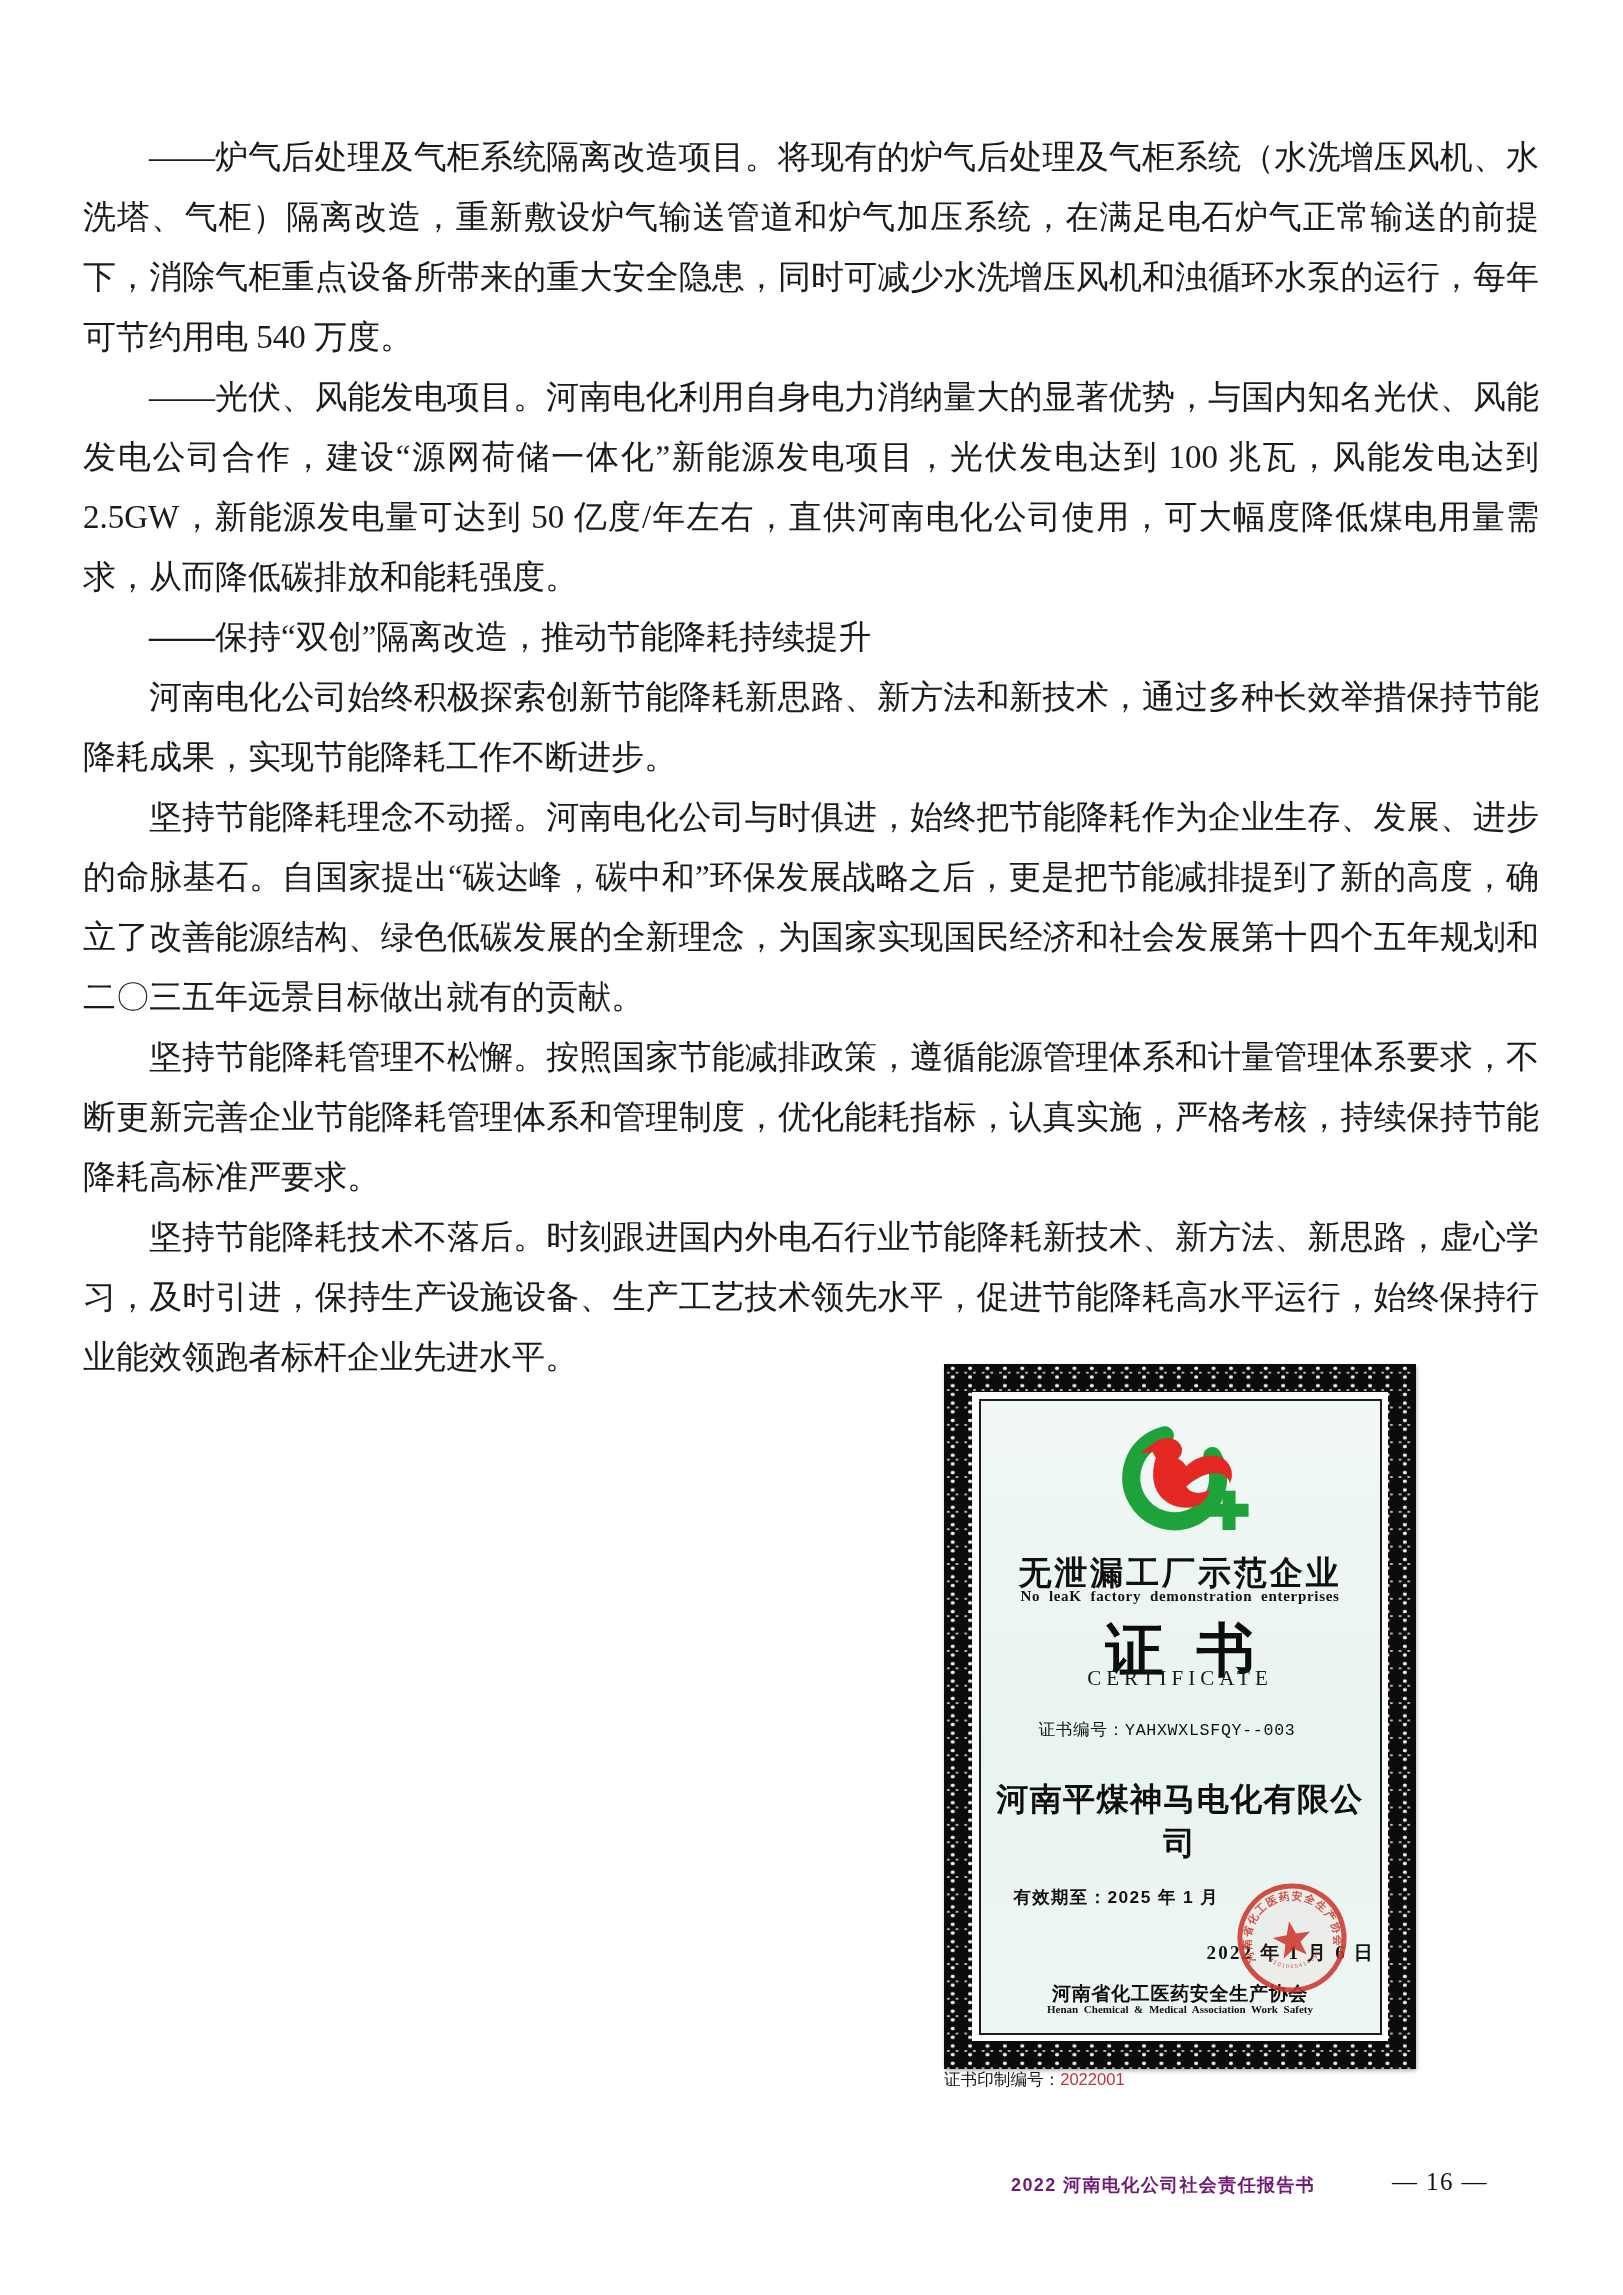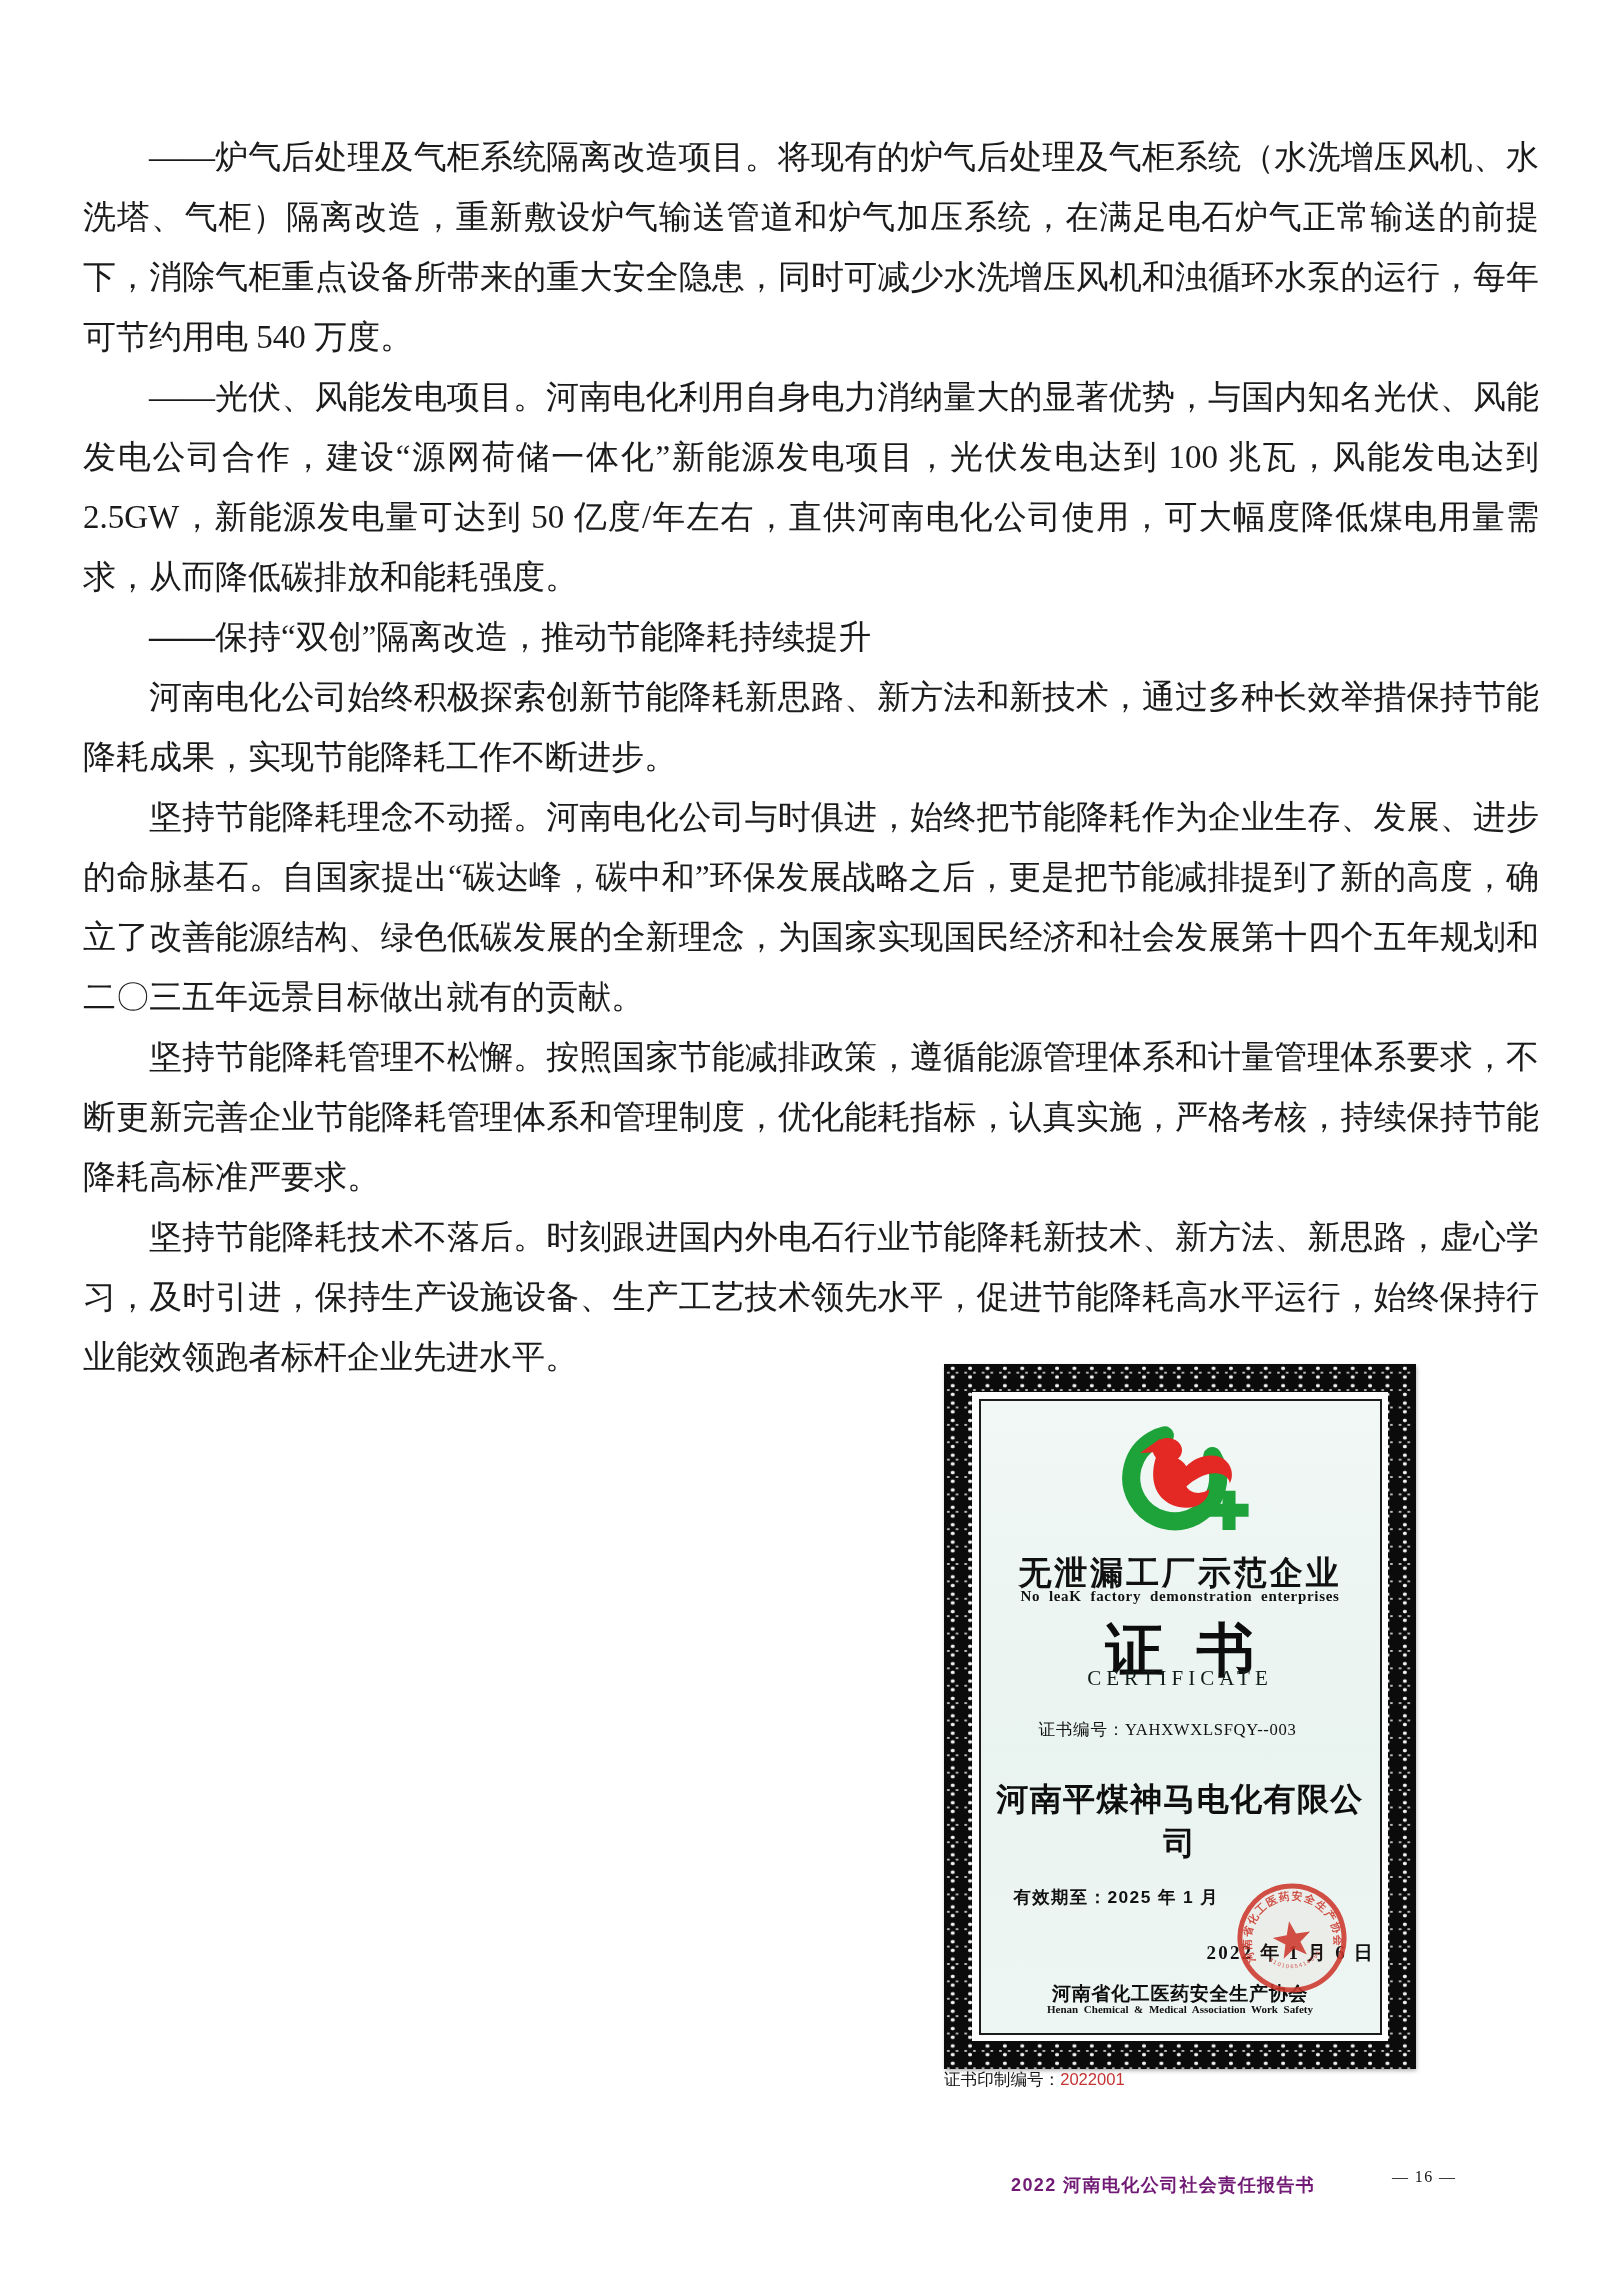--- a/index.html
+++ b/index.html
@@ -47,21 +47,21 @@
   }
   .cert-zhengshu{
     top:211px;font-family:"Liberation Serif",serif;font-weight:bold;
     font-size:58px;letter-spacing:33px;padding-left:33px;color:#0d0d0d;
   }
   .cert-certificate{
     top:265px;font-family:"Liberation Serif",serif;
     font-size:21px;letter-spacing:5px;color:#101d18;
   }
   .cert-number{
-    top:318px;left:58px;font-family:Liberation Serif, serif;
+    top:318px;left:58px;font-family:Liberation Mono, monospace;
     font-size:16.6px;letter-spacing:0.7px;color:#111;
   }
   .cert-company{
     top:377px;font-family:"Liberation Sans",sans-serif;font-weight:bold;
     font-size:32px;letter-spacing:1.4px;color:#0e0e0e;
   }
   .cert-valid{
     top:484px;left:33px;font-family:"Liberation Sans",sans-serif;font-weight:bold;
     font-size:17.4px;letter-spacing:1.4px;color:#111;
   }
@@ -89,21 +89,21 @@
   }
   .print-line .red{color:#c53434;}
   
   .footer-title{
     position:absolute;left:1011px;top:2165px;
     font-family:"Liberation Sans",sans-serif;font-weight:bold;
     font-size:18px;letter-spacing:1.4px;color:#701a75;margin-top:8px;
   }
   .footer-page{
     position:absolute;left:1392px;top:2168px;
-    font-family:"Liberation Serif",serif;font-size:16px;letter-spacing:1.4px;color:#111;
+    font-family:"Liberation Serif",serif;font-size:25px;letter-spacing:1.4px;color:#111;
   }
 </style>
 </head>
 <body>
 
 <div class="body-text">
   <p class="para">——炉气后处理及气柜系统隔离改造项目。将现有的炉气后处理及气柜系统（水洗增压风机、水洗塔、气柜）隔离改造，重新敷设炉气输送管道和炉气加压系统，在满足电石炉气正常输送的前提下，消除气柜重点设备所带来的重大安全隐患，同时可减少水洗增压风机和浊循环水泵的运行，每年可节约用电 540 万度。</p>
   <p class="para">——光伏、风能发电项目。河南电化利用自身电力消纳量大的显著优势，与国内知名光伏、风能发电公司合作，建设“源网荷储一体化”新能源发电项目，光伏发电达到 100 兆瓦，风能发电达到 2.5GW，新能源发电量可达到 50 亿度/年左右，直供河南电化公司使用，可大幅度降低煤电用量需求，从而降低碳排放和能耗强度。</p>
   <p class="para"><span class="h-dash">——</span><span class="h-text">保持“双创”隔离改造，推动节能降耗持续提升</span></p>
   <p class="para">河南电化公司始终积极探索创新节能降耗新思路、新方法和新技术，通过多种长效举措保持节能降耗成果，实现节能降耗工作不断进步。</p>

